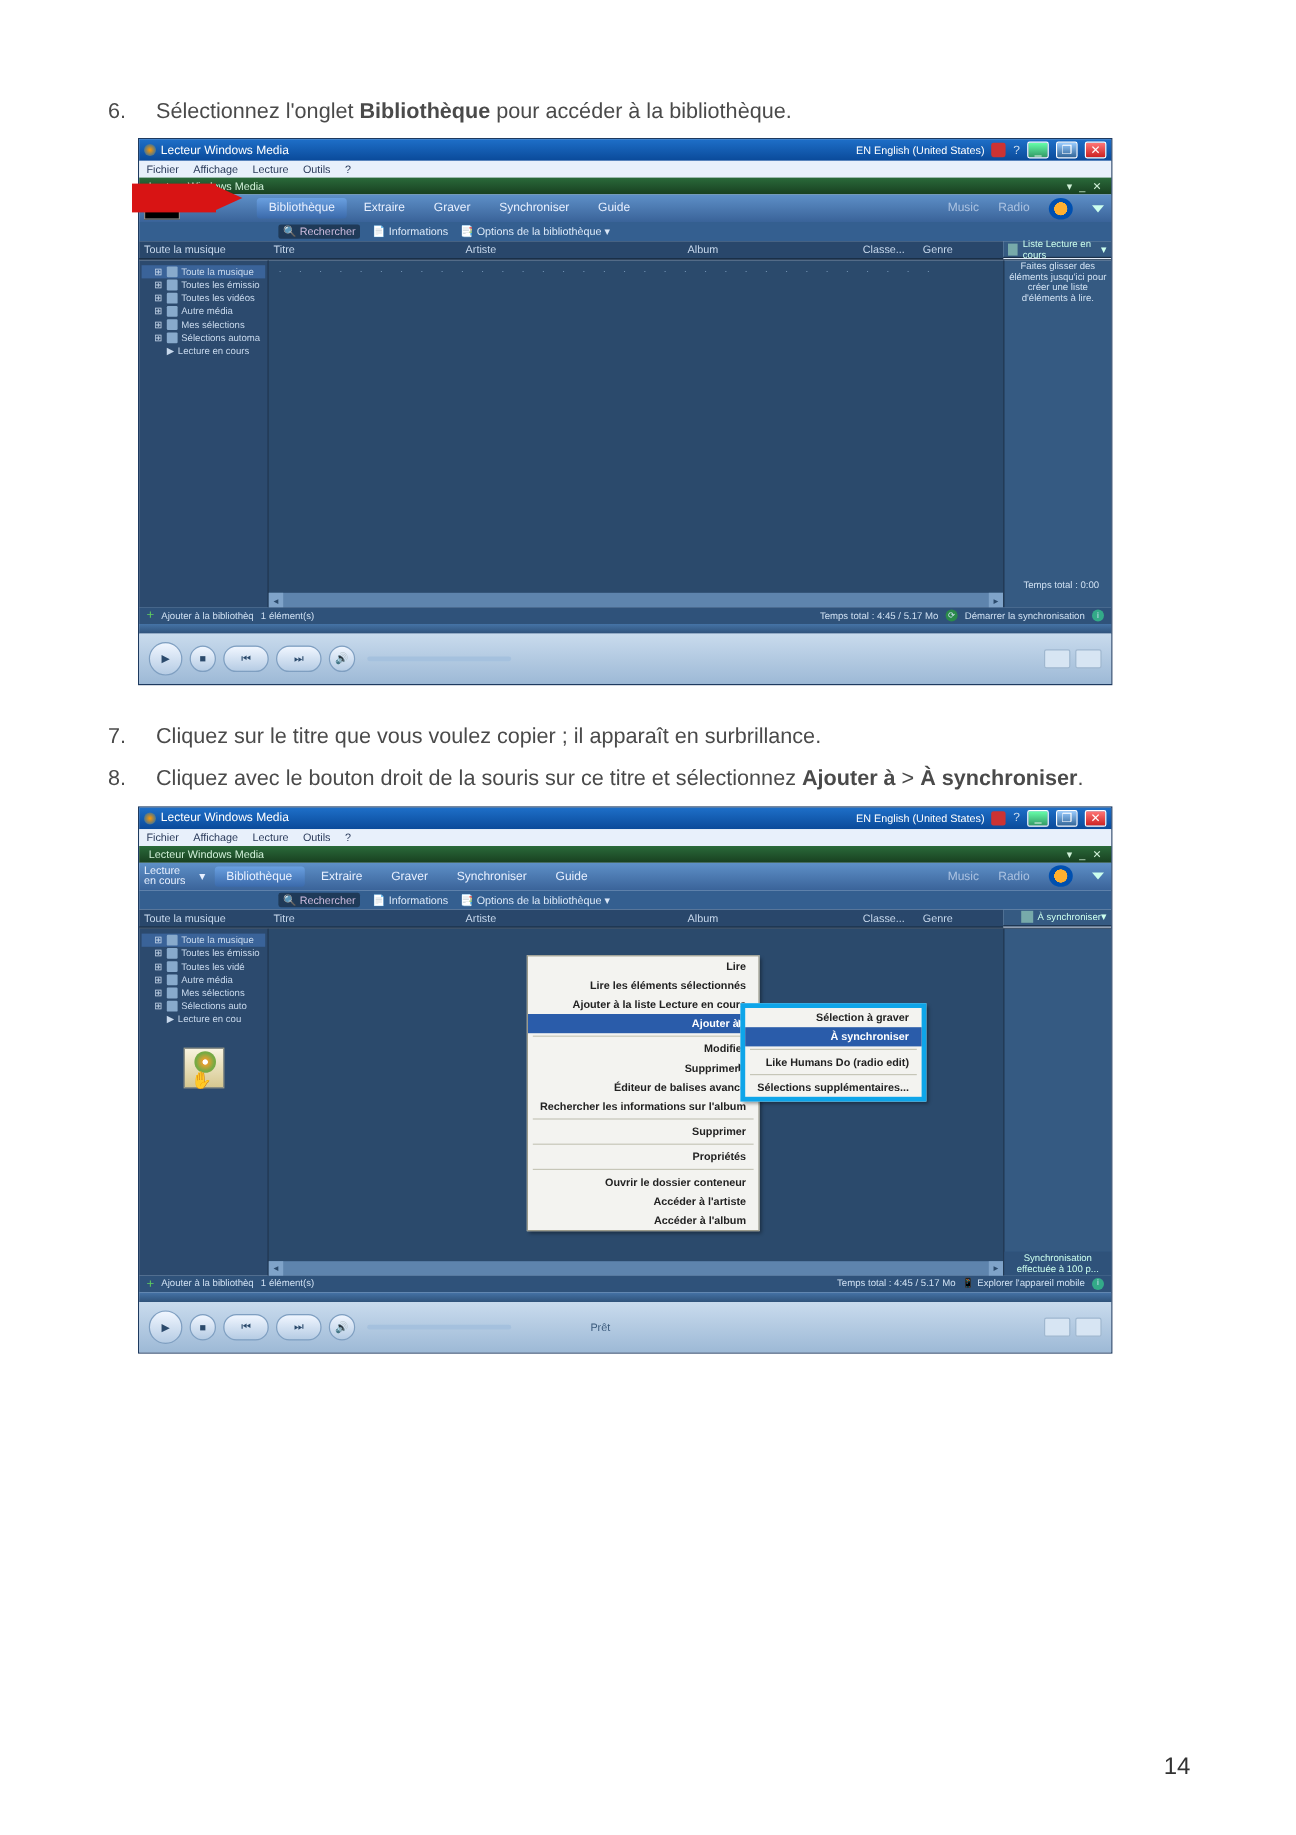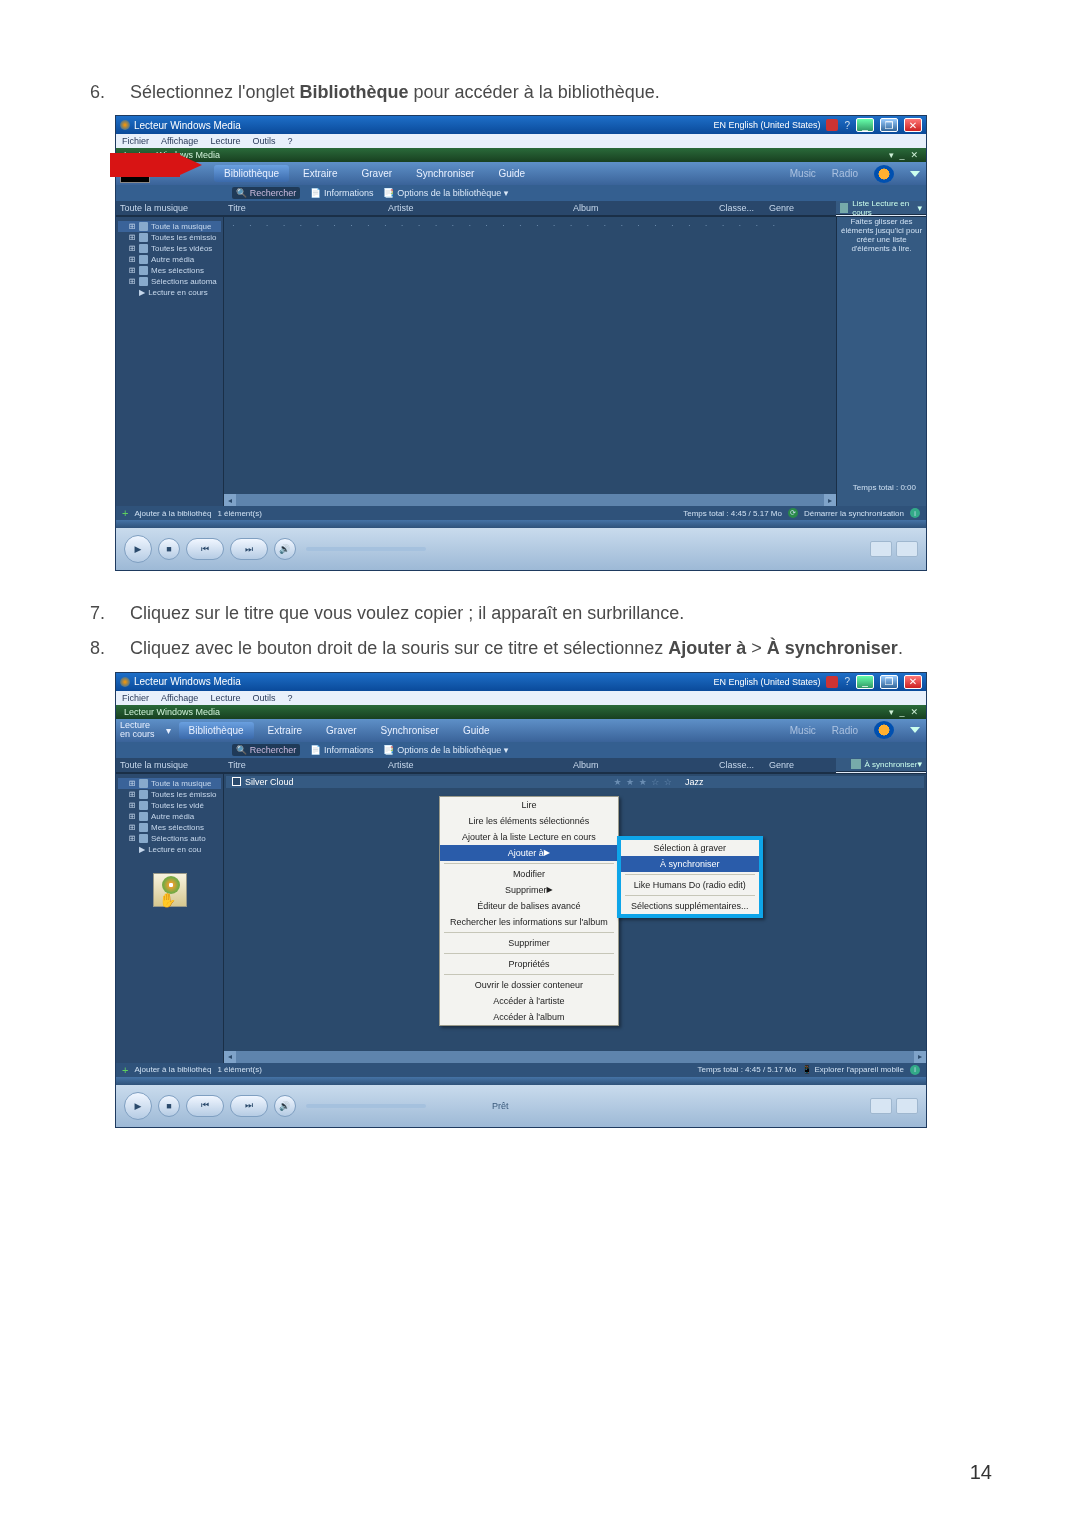--- a/index.html
+++ b/index.html
@@ -178,21 +178,21 @@
 
     .album-thumb{width:34px;height:34px;background:linear-gradient(#f8f3df,#d6c890);border:1px solid #998;position:absolute;}
     .album-thumb .disc{width:18px;height:18px;border-radius:50%;background:radial-gradient(circle,#fff 15%,#e4a030 20%,#7a4 60%);position:absolute;left:8px;top:2px;}
     .album-thumb .hand{position:absolute;left:6px;top:18px;font-size:14px;}
 
     
     .ctx{
       position:absolute;background:#f3f3f0;border:1px solid #9a9a8a;color:#222;
       font-size:9px;box-shadow:2px 2px 3px rgba(0,0,0,.4);min-width:160px;
     }
-    .ctx-item{padding:3px 10px;display:flex;justify-content:center;align-items:center;}
+    .ctx-item{padding:3px 10px;display:flex;justify-content:flex-end;align-items:center;font-weight:bold;}
     .ctx-item.sel{background:#2a5caa;color:#fff;}
     .ctx-sep{height:1px;background:#c6c6b8;margin:2px 4px;}
     .ctx .arrow{font-size:8px;}
 
     .submenu{
       position:absolute;background:#f3f3f0;border:4px solid #0ea5e9;color:#222;
       font-size:9px;box-shadow:2px 2px 3px rgba(0,0,0,.4);min-width:145px;
     }
     .submenu .ctx-item.first-sel{background:#2a5caa;color:#fff;}
 
@@ -501,26 +501,20 @@
             <span>Sélections auto</span>
           </div>
         <div class="tree-item"><span class="exp"></span>▶ <span>Lecture en cou</span></div>
         <div class="album-thumb" style="position:relative;margin:18px auto 0;">
           <div class="disc"></div>
           <div class="hand">✋</div>
         </div>
       </div>
 
       <div class="tracklist relpos">
-        <div class="song-bar">
-          <span class="checkbox"></span>
-          <span>Silver Cloud</span>
-          <span class="stars" style="margin-left:320px">★ ★ ★ ☆ ☆</span>
-          <span style="margin-left:12px">Jazz</span>
-        </div>
 
         <div class="ctx" style="left:215px;top:22px;">
           <div class="ctx-item">
               <span>Lire</span>
             </div>
           <div class="ctx-item">
               <span>Lire les éléments sélectionnés</span>
             </div>
           <div class="ctx-item">
               <span>Ajouter à la liste Lecture en cours</span>
@@ -580,20 +574,23 @@
             </div>
         </div>
 
         <div class="scroll-h">
           <div class="btn">◂</div>
           <div class="track"></div>
           <div class="btn">▸</div>
         </div>
       </div>
 
+      <div class="rightpanel relpos">
+        <div class="sync-footer">Synchronisation effectuée à 100 p...</div>
+      </div>
     </div>
 
     <div class="statusbar">
       <span class="plus">+</span>
       <span>Ajouter à la bibliothèq</span>
       <span>1 élément(s)</span>
       <span class="spacer"></span>
       <span>Temps total : 4:45 / 5.17 Mo</span>
       <span>📱 <span>Explorer l'appareil mobile</span></span>
       <span class="info-icon" style="background:#3a8">i</span>

